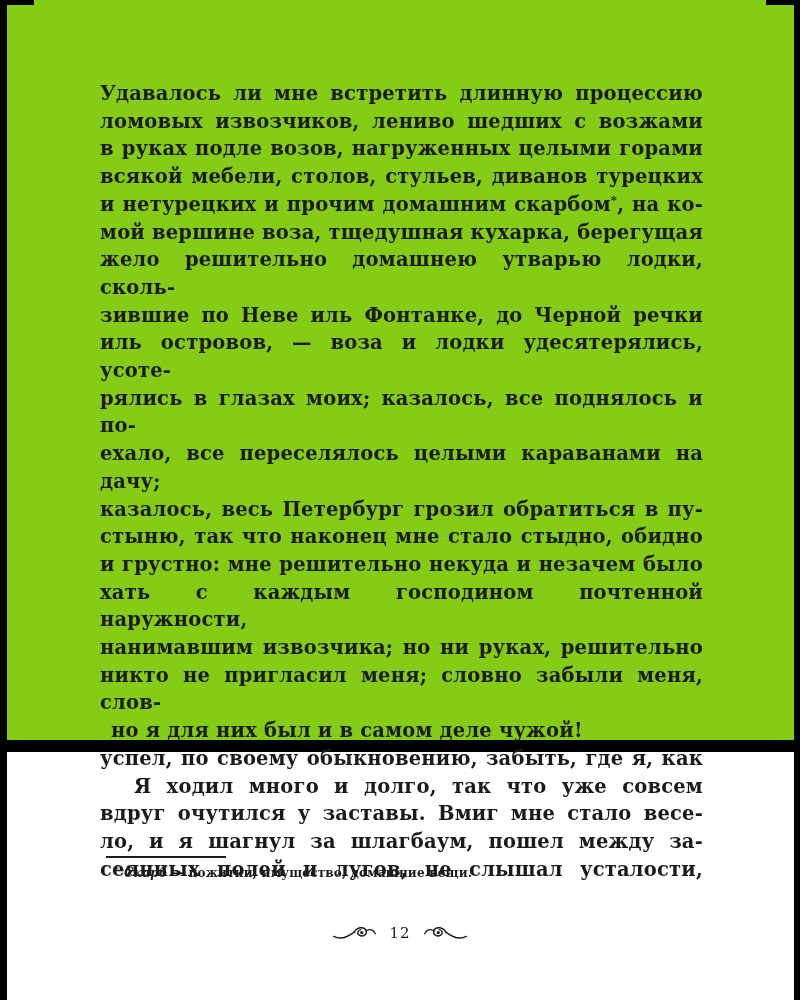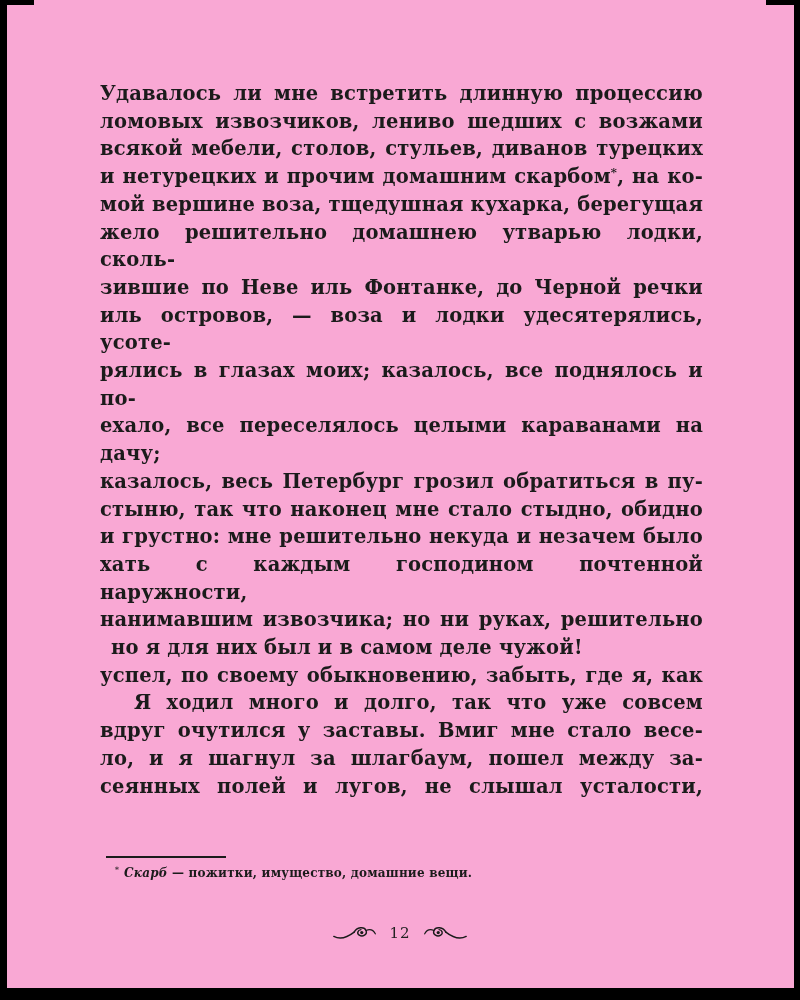--- a/index.html
+++ b/index.html
@@ -6,22 +6,22 @@
     margin: 0;
     padding: 0;
     background: #ffffff;
     width: 800px;
     height: 1000px;
     overflow: hidden;
   }
   .page {
     position: relative;
     width: 800px;
-    height: 1000px;
-    background: #f9a8d4;
+    height: 752px;
+    background: #84cc16;
     font-family: "DejaVu Serif", "Liberation Serif", serif;
     color: #1b1b1b;
   }
   
   .edge { position: absolute; background: #000; }
   .edge.left   { left: 0; top: 0; width: 7px; height: 1000px; }
   .edge.right  { right: 0; top: 0; width: 6px; height: 1000px; }
   .edge.bottom { left: 0; bottom: 0; width: 800px; height: 12px; }
   .corner { position: absolute; background: #000; }
   .corner.tl { left: 0; top: 0; width: 34px; height: 5px; }
@@ -105,33 +105,35 @@
 
   <div class="edge left"></div>
   <div class="edge right"></div>
   <div class="edge bottom"></div>
   <div class="corner tl"></div>
   <div class="corner tr"></div>
 
   <main class="text-block">
       <div class="line">Удавалось ли мне встретить длинную процессию</div>
       <div class="line">ломовых извозчиков, лениво шедших с возжами</div>
+      <div class="line">в руках подле возов, нагруженных целыми горами</div>
       <div class="line">всякой мебели, столов, стульев, диванов турецких</div>
       <div class="line"><span>и нетурецких и прочим домашним скарбом</span><sup>*</sup><span>, на ко-</span></div>
       <div class="line">мой вершине воза, тщедушная кухарка, берегущая</div>
       <div class="line">жело решительно домашнею утварью лодки, сколь-</div>
       <div class="line">зившие по Неве иль Фонтанке, до Черной речки</div>
       <div class="line">иль островов, — воза и лодки удесятерялись, усоте-</div>
       <div class="line">рялись в глазах моих; казалось, все поднялось и по-</div>
       <div class="line">ехало, все переселялось целыми караванами на дачу;</div>
       <div class="line">казалось, весь Петербург грозил обратиться в пу-</div>
       <div class="line">стыню, так что наконец мне стало стыдно, обидно</div>
       <div class="line">и грустно: мне решительно некуда и незачем было</div>
       <div class="line">хать с каждым господином почтенной наружности,</div>
       <div class="line">нанимавшим извозчика; но ни руках, решительно</div>
+      <div class="line">никто не пригласил меня; словно забыли меня, слов-</div>
       <div class="line end">но я для них был и в самом деле чужой!</div>
       <div class="line">успел, по своему обыкновению, забыть, где я, как</div>
       <div class="line indent">Я ходил много и долго, так что уже совсем</div>
       <div class="line">вдруг очутился у заставы. Вмиг мне стало весе-</div>
       <div class="line">ло, и я шагнул за шлагбаум, пошел между за-</div>
       <div class="line">сеянных полей и лугов, не слышал усталости,</div>
     </main>
 
   <div class="footnote-rule"></div>
 

